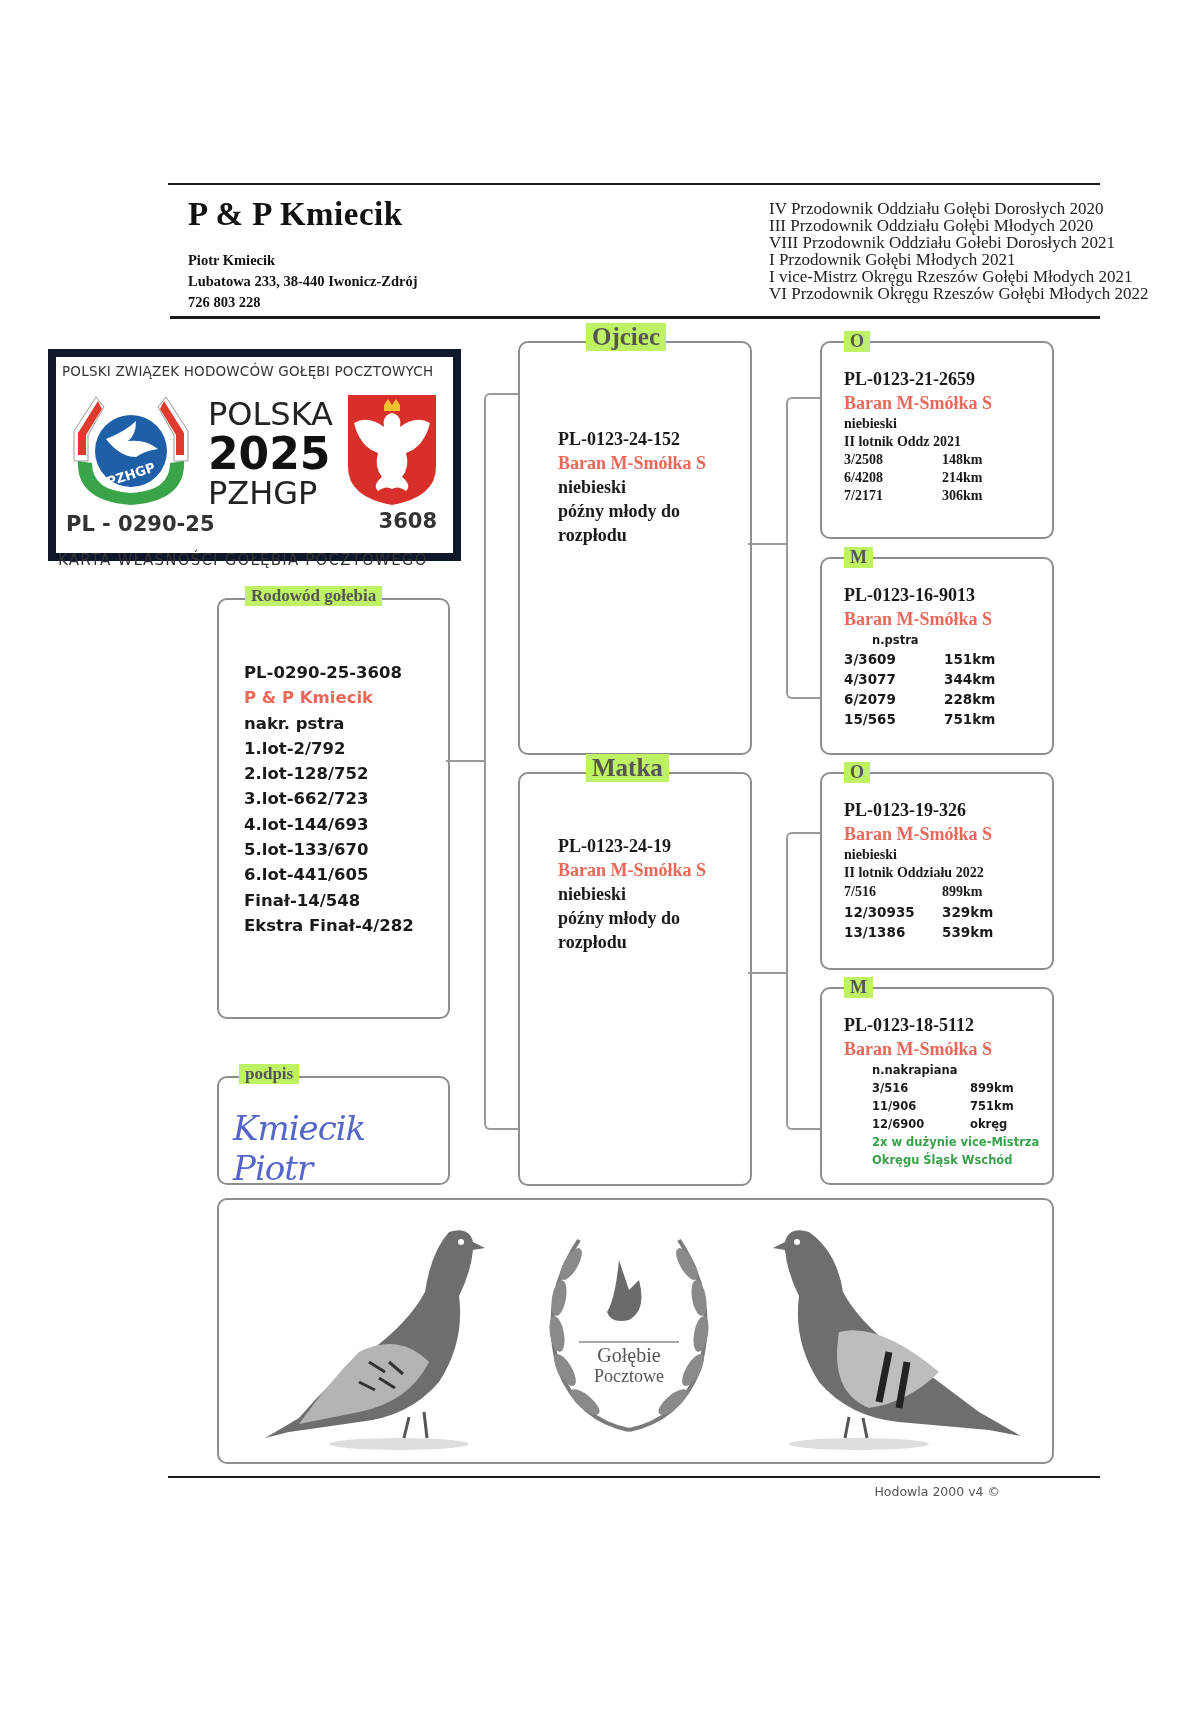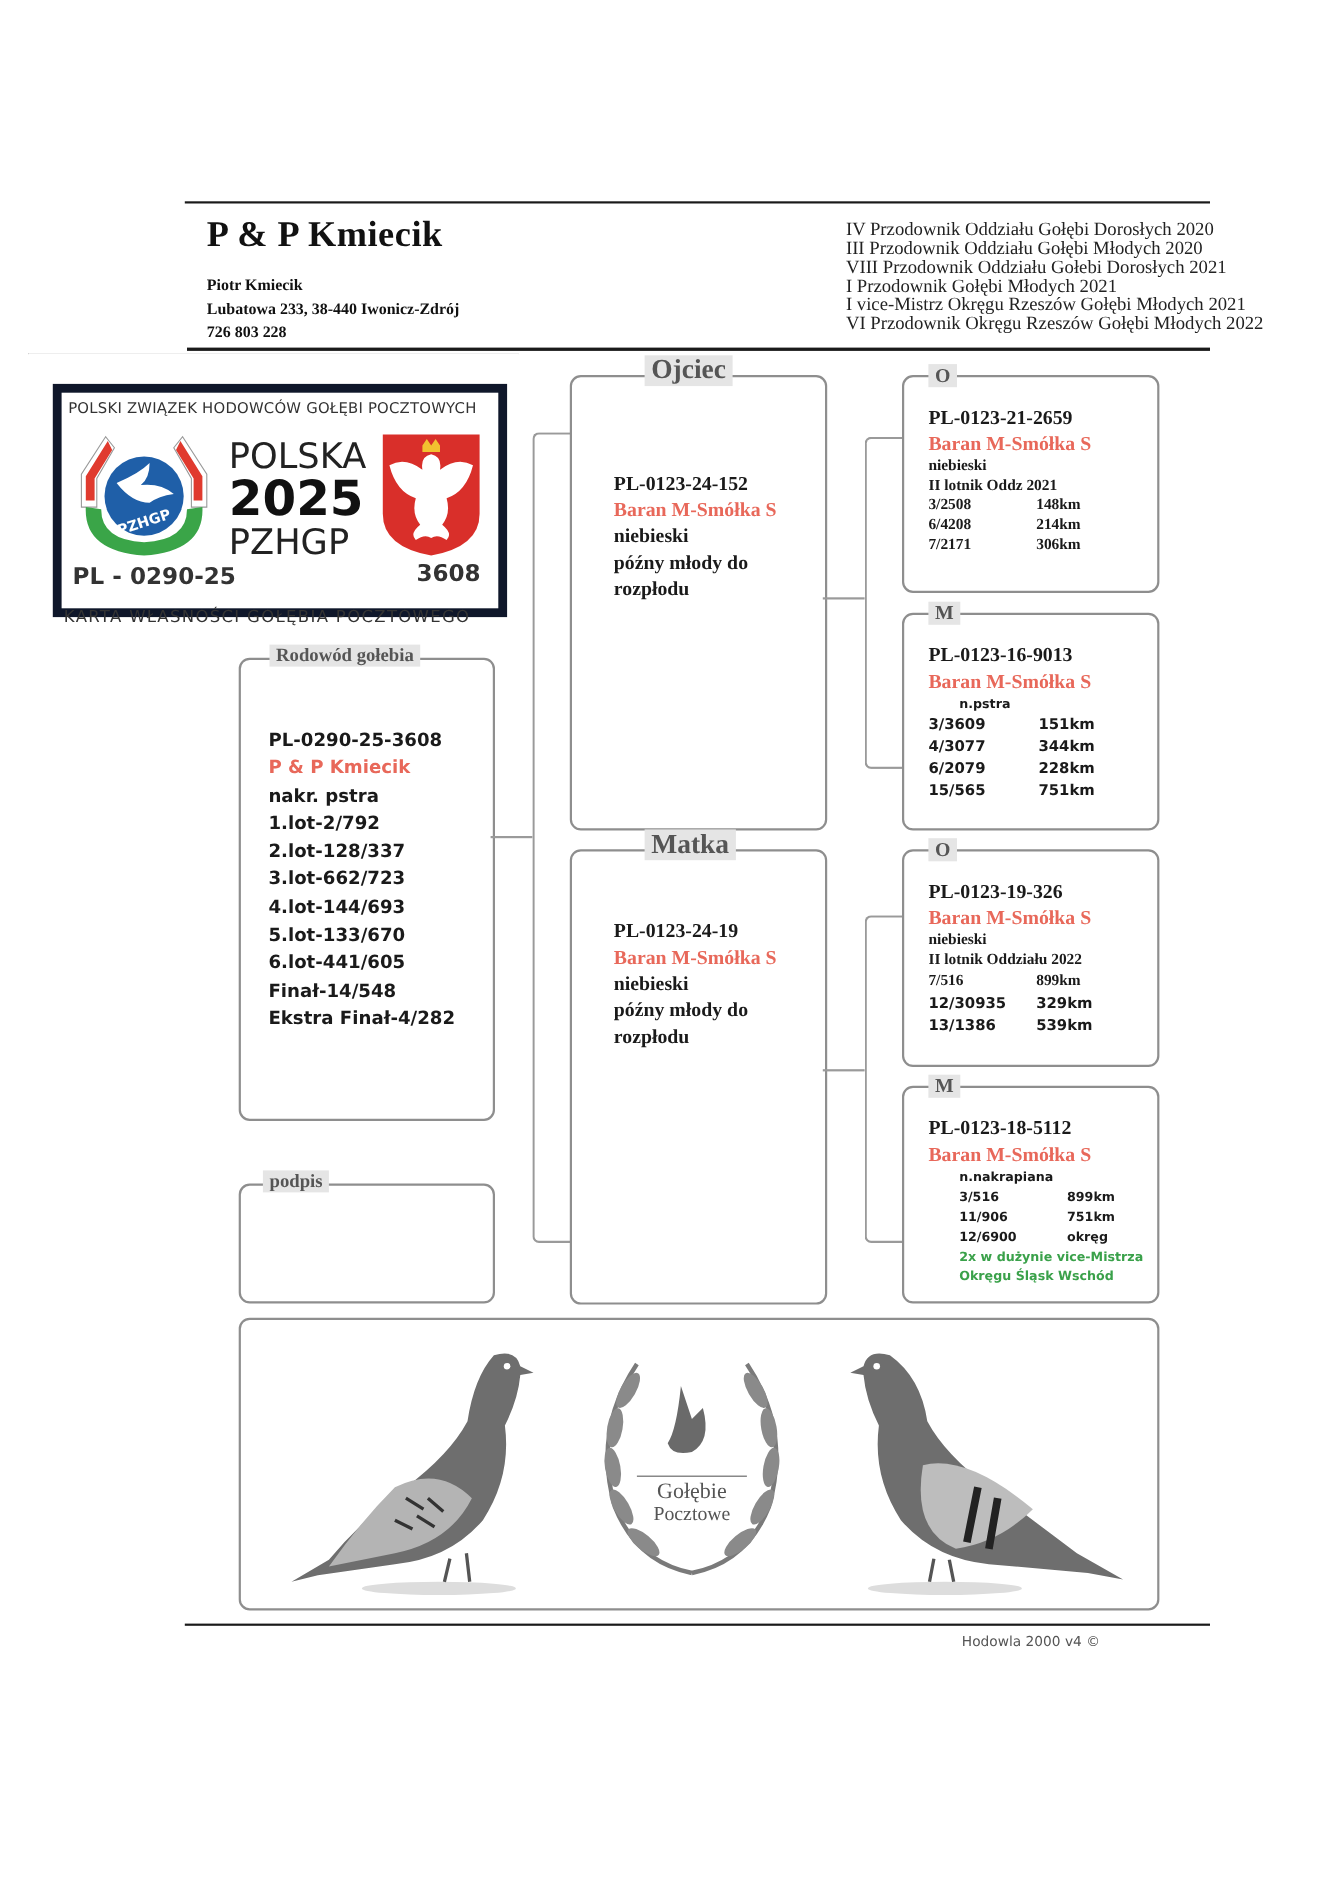--- a/index.html
+++ b/index.html
@@ -19,21 +19,21 @@
   .card-head { position:absolute; left:6px; top:6px; font-family:"DejaVu Sans", sans-serif; font-size:13.5px; color:#333; letter-spacing:0.2px; white-space:nowrap; }
   .card-pol { position:absolute; left:152px; top:40px; font-family:"DejaVu Sans", sans-serif; font-size:32px; color:#222; line-height:34px; }
   .card-year { position:absolute; left:152px; top:74px; font-family:"DejaVu Sans", sans-serif; font-size:44px; font-weight:bold; color:#111; line-height:46px; }
   .card-org { position:absolute; left:152px; top:119px; font-family:"DejaVu Sans", sans-serif; font-size:32px; color:#222; line-height:34px; }
   .card-ring { position:absolute; left:10px; top:155px; font-family:"DejaVu Sans", sans-serif; font-size:21px; font-weight:bold; color:#333; }
   .card-num { position:absolute; right:16px; top:152px; font-family:"DejaVu Sans", sans-serif; font-size:21px; font-weight:bold; color:#333; }
   .card-foot { left:58px; top:551px; font-family:"DejaVu Sans", sans-serif; font-size:15px; color:#333; letter-spacing:1.2px; white-space:nowrap; }
 
   
   .box { position:absolute; border:2px solid #8e8e8e; border-radius:10px; background:#fff; }
-  .box-title { position:absolute; top:-14px; background:#e5e5e5; padding:0 6px; font-weight:bold; color:#555; white-space:nowrap; }
+  .box-title { position:absolute; top:-14px; background:#bef264; padding:0 6px; font-weight:bold; color:#555; white-space:nowrap; }
   .conn { position:absolute; border-color:#9a9a9a; border-style:solid; border-width:0; }
 
   .subject-lines { position:absolute; left:25px; top:60px; font-family:"DejaVu Sans", sans-serif; font-size:16.5px; font-weight:bold; line-height:25.3px; color:#1a1a1a; }
   .parent-lines { position:absolute; left:38px; top:56px; font-size:18px; font-weight:bold; line-height:24px; color:#1a1a1a;margin-top:28px; }
   .gp-lines { position:absolute; left:22px; top:24px; color:#1a1a1a; }
   .gp-ring { font-size:18px; font-weight:bold; line-height:24px; }
   .gp-name { font-size:18px; font-weight:bold; line-height:24px; }
   .gp-small { font-size:14px; font-weight:bold; line-height:18px; }
   .gp-sans { font-family:"DejaVu Sans", sans-serif; font-size:13.5px; font-weight:bold; line-height:20px; }
   .gp-sans-sm { font-family:"DejaVu Sans", sans-serif; font-size:11.5px; font-weight:bold; line-height:18px;margin-left:28px; }
@@ -94,32 +94,33 @@
 </div>
 <div class="abs card-foot">KARTA  WŁASNOŚCI GOŁĘBIA POCZTOWEGO</div>
 
 <div class="box" style="left:217px; top:598px; width:229px; height:417px;">
   <div class="box-title" style="left:26px; font-size:17px;">Rodowód gołebia</div>
   <div class="subject-lines">
     <div>PL-0290-25-3608</div>
     <div class="red">P &amp; P Kmiecik</div>
     <div>nakr. pstra</div>
     <div>1.lot-2/792</div>
-    <div>2.lot-128/337</div>
+    <div>2.lot-128/752</div>
     <div>3.lot-662/723</div>
     <div>4.lot-144/693</div>
     <div>5.lot-133/670</div>
     <div>6.lot-441/605</div>
     <div>Finał-14/548</div>
     <div>Ekstra Finał-4/282</div>
   </div>
 </div>
 
 <div class="box" style="left:217px; top:1076px; width:229px; height:105px;">
   <div class="box-title" style="left:20px; font-size:17px;text-align:center;">podpis</div>
+  <div class="sig">Kmiecik Piotr</div>
 </div>
 
 <div class="conn" style="left:446px; top:760px; width:38px; border-top-width:2px;"></div>
 <div class="conn" style="left:484px; top:393px; width:34px; height:733px; border-left-width:2px; border-top-width:2px; border-bottom-width:2px; border-radius:6px 0 0 6px;"></div>
 
 <div class="box" style="left:518px; top:341px; width:230px; height:410px;">
   <div class="box-title" style="left:66px; font-size:25px; top:-20px;">Ojciec</div>
   <div class="parent-lines">
     <div>PL-0123-24-152</div>
     <div class="red">Baran M-Smółka S</div>

